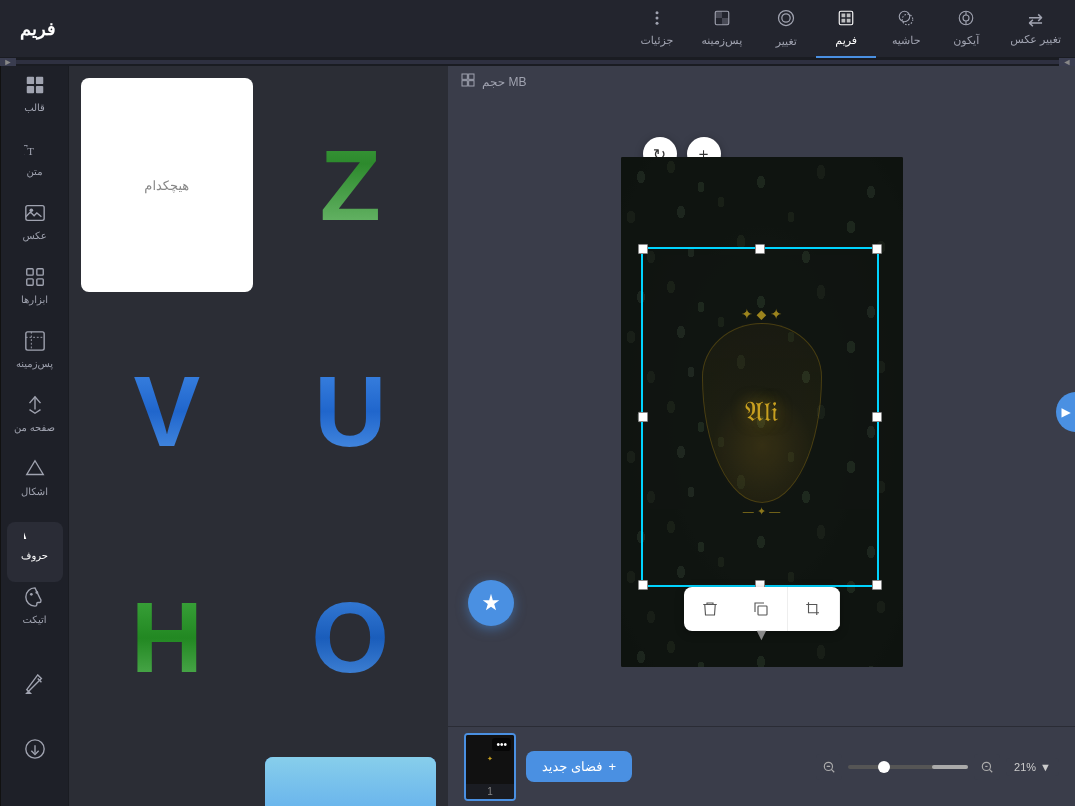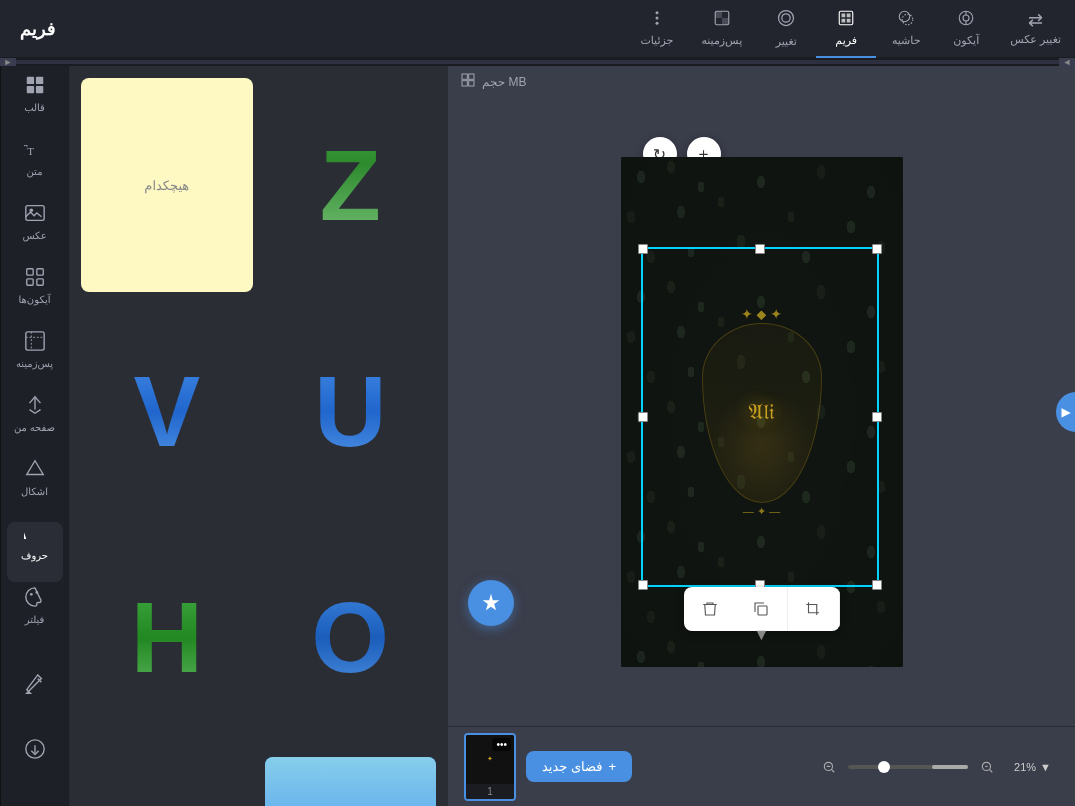--- a/index.html
+++ b/index.html
@@ -472,21 +472,21 @@
       aspect-ratio: 0.8;
       background: #1e2030;
     }
 
     
     .frame-none {
       grid-column: 2;
       display: flex;
       align-items: center;
       justify-content: center;
-      background: #fef9c3;
+      background: #ffffff;
       border-radius: 8px;
       aspect-ratio: 0.8;
       color: #888;
       font-size: 13px;
       cursor: pointer;
       direction: rtl;
     }
 
     
     .letter-z {
@@ -683,21 +683,21 @@
         <div class="canvas-bg">
           <div class="leaf-pattern"></div>
 
           <div class="calligraphy-frame">
             <div class="calligraphy-drop">
               <div style="text-align:center; position:relative; z-index:2;">
 
                 <div style="color:#c0a020; font-size:14px; opacity:0.8;">✦ ⬥ ✦</div>
 
                 <div style="width:120px; height:180px; background:linear-gradient(to bottom, rgba(180,140,20,0.05), rgba(180,140,20,0.1)); border-radius:50% 50% 50% 50% / 30% 30% 70% 70%; border: 1px solid rgba(180,140,20,0.3); display:flex; align-items:center; justify-content:center; margin: 0 auto;">
-                  <div style="color:#c8a020; font-size:22px; line-height:1.3; text-shadow: 0 0 15px rgba(200,160,32,0.6);">
+                  <div style="color:#c8a020; font-size:28px; line-height:1.3; text-shadow: 0 0 15px rgba(200,160,32,0.6);">
                     𝔄𝔩𝔦
                   </div>
                 </div>
                 <div style="color:#c0a020; font-size:11px; opacity:0.7; margin-top:2px;">— ✦ —</div>
               </div>
             </div>
           </div>
         </div>
 
         <div class="selection-box">
@@ -844,21 +844,21 @@
 
     <div class="sidebar-item">
       <span class="sidebar-icon">
         <svg width="22" height="22" viewBox="0 0 24 24" fill="none">
           <rect x="3" y="3" width="7" height="7" rx="1" stroke="#a0a3b0" stroke-width="1.5"></rect>
           <rect x="14" y="3" width="7" height="7" rx="1" stroke="#a0a3b0" stroke-width="1.5"></rect>
           <rect x="3" y="14" width="7" height="7" rx="1" stroke="#a0a3b0" stroke-width="1.5"></rect>
           <rect x="14" y="14" width="7" height="7" rx="1" stroke="#a0a3b0" stroke-width="1.5"></rect>
         </svg>
       </span>
-      <span class="sidebar-label">آیکون‌ها</span>
+      <span class="sidebar-label">ابزار‌ها</span>
     </div>
 
     <div class="sidebar-item">
       <span class="sidebar-icon">
         <svg width="22" height="22" viewBox="0 0 24 24" fill="none">
           <rect x="2" y="2" width="20" height="20" rx="2" stroke="#a0a3b0" stroke-width="1.5"></rect>
           <path d="M2 8h20M8 2v20" stroke="#a0a3b0" stroke-width="1" stroke-dasharray="2 2"></path>
         </svg>
       </span>
       <span class="sidebar-label">پس‌زمینه</span>
@@ -893,21 +893,21 @@
     </div>
 
     <div class="sidebar-item">
       <span class="sidebar-icon">
         <svg width="22" height="22" viewBox="0 0 24 24" fill="none">
           <path d="M12 2C6.5 2 2 6.5 2 12s4.5 10 10 10c1 0 2-.5 2-1.5V19c0-.5.5-1 1-1h2c1 0 1.5-1 1.5-2 0-.8-.3-1.5-.8-2L12 2z" stroke="#a0a3b0" stroke-width="1.5" fill="none"></path>
           <circle cx="8" cy="9" r="1.5" fill="#a0a3b0"></circle>
           <circle cx="14" cy="7" r="1.5" fill="#a0a3b0"></circle>
         </svg>
       </span>
-      <span class="sidebar-label">فیلتر</span>
+      <span class="sidebar-label">اتیکت</span>
     </div>
 
     <div class="sidebar-item sidebar-item-bottom">
       <span class="sidebar-icon">
         <svg width="22" height="22" viewBox="0 0 24 24" fill="none">
           <path d="M3 21l4-4L19 5l-4-4L3 17l4 4z" stroke="#a0a3b0" stroke-width="1.5"></path>
           <path d="M15 5l4 4" stroke="#a0a3b0" stroke-width="1.5"></path>
         </svg>
       </span>
     </div>

